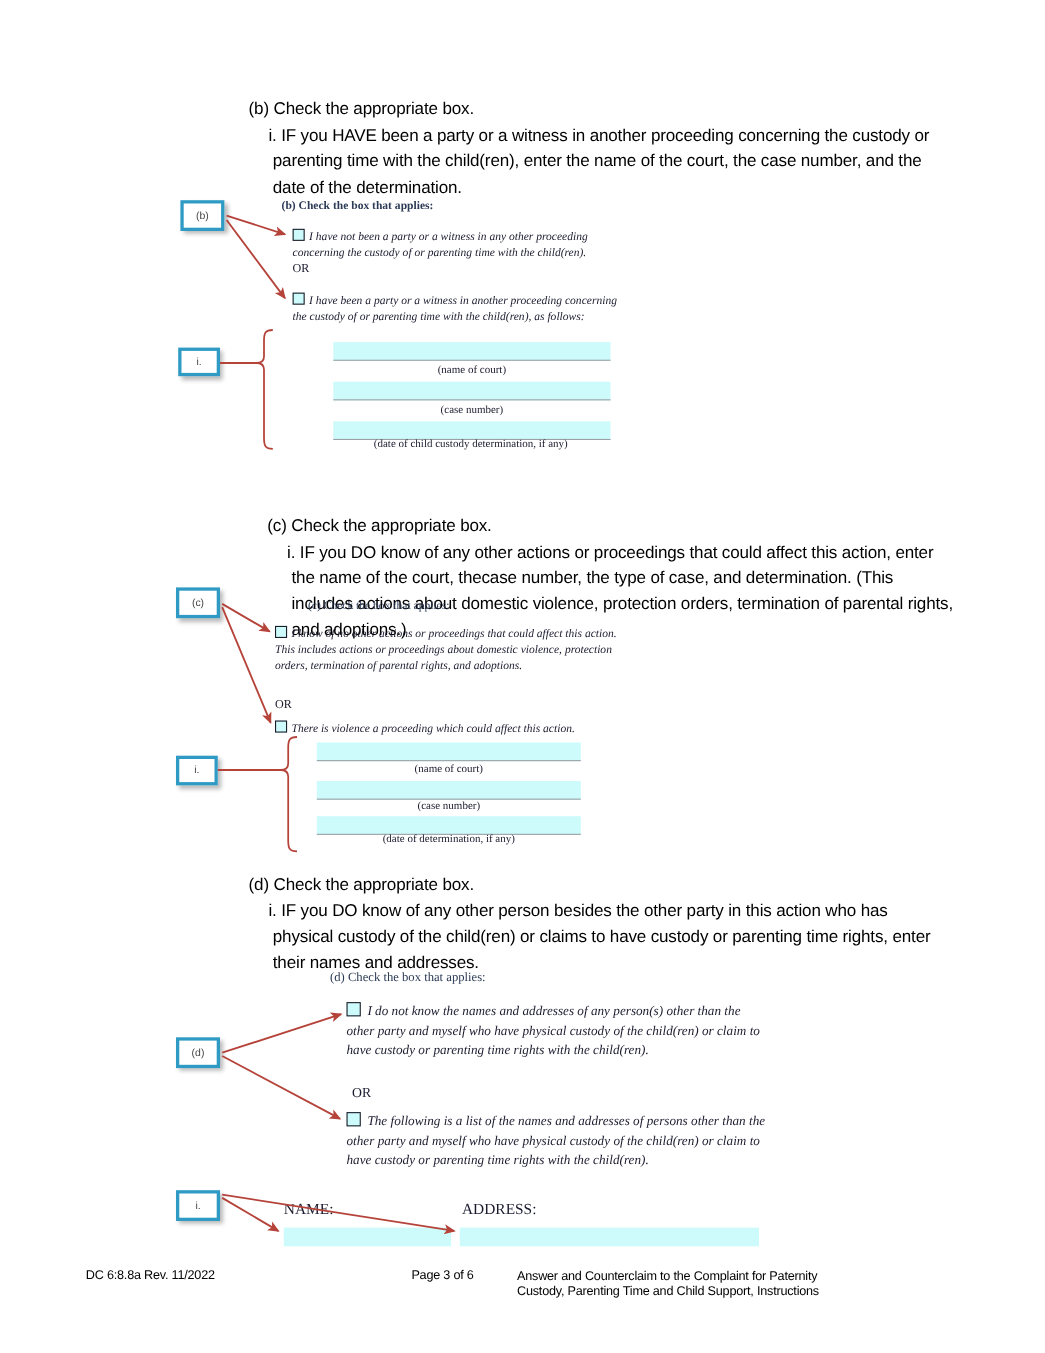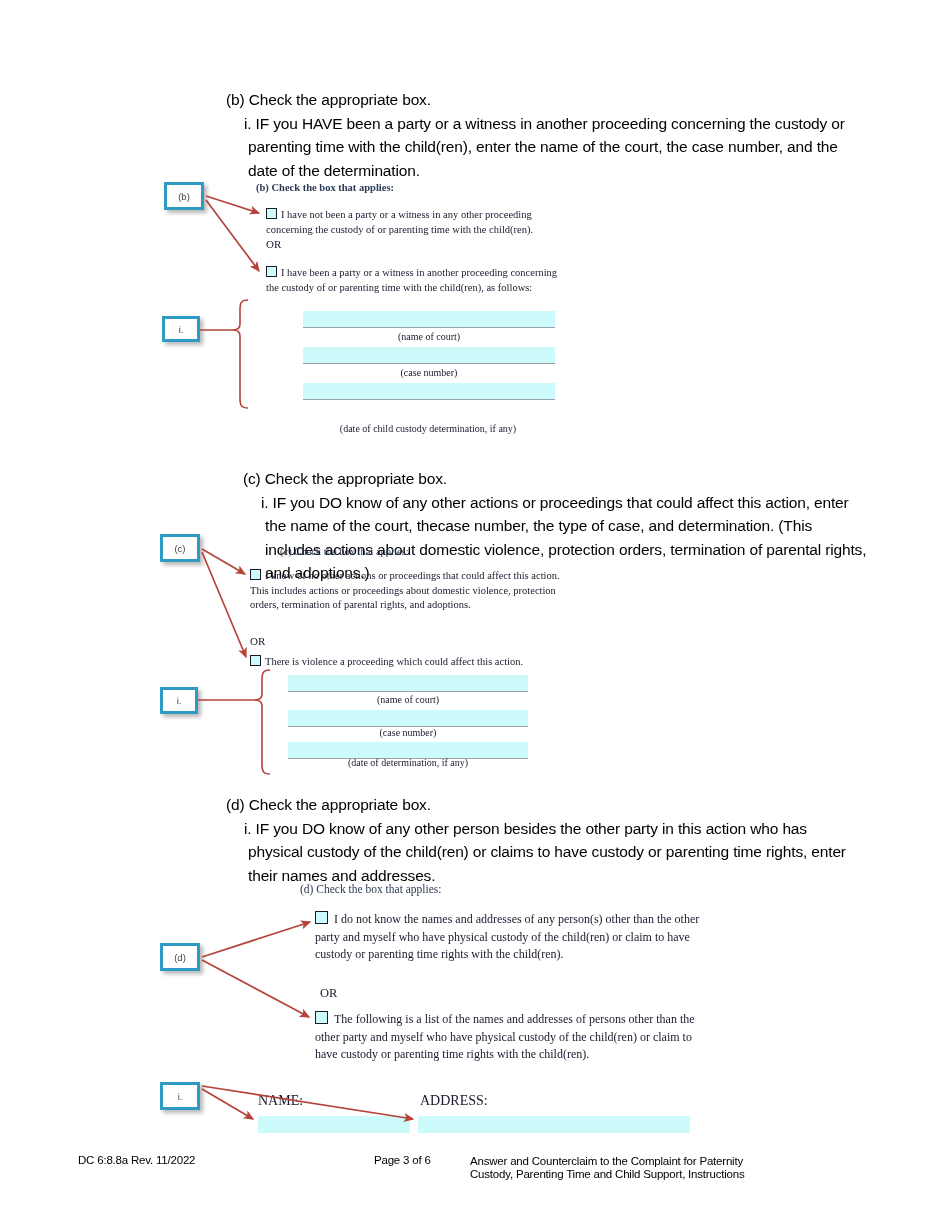--- a/index.html
+++ b/index.html
@@ -46,20 +46,21 @@
     font-size: 10.5px;
     color: #2b3a55;
     white-space: nowrap;
   }
   .opt-block {
     position: absolute;
     font-family: "Liberation Serif", serif;
     font-size: 10.5px;
     line-height: 14.6px;
     color: #1a1a2e;
+    font-style: italic;
   }
   .opt-block.big {
     font-size: 12px;
     line-height: 17.5px;
   }
   .cbox {
     display: inline-block;
     width: 9px;
     height: 9px;
     border: 1.3px solid #1c1c28;
@@ -170,21 +171,21 @@
     <span>i.</span>
   </div>
 
   <div class="field" style="left:303px; top:311px; width:252px; height:16px;"></div>
   <div class="fcap" style="left:303px; top:331px; width:252px;">(name of court)</div>
 
   <div class="field" style="left:303px; top:347px; width:252px; height:16px;"></div>
   <div class="fcap" style="left:303px; top:367px; width:252px;">(case number)</div>
 
   <div class="field" style="left:303px; top:383px; width:252px; height:16px;"></div>
-  <div class="fcap" style="left:278px; top:398px; width:300px;margin-top:25px;">(date of child custody determination, if any)</div>
+  <div class="fcap" style="left:278px; top:398px; width:300px;">(date of child custody determination, if any)</div>
 
   <div class="instr" style="left:226px; top:467px; width:625px;margin-left:17px;">
     <span class="lead">(c)  Check the appropriate box.</span>
     <span class="sub">i.  IF you DO know of any other actions or proceedings that could affect this action, enter the name of the court, thecase number, the type of case, and determination. (This includes actions about domestic violence, protection orders, termination of parental rights, and adoptions.)</span>
   </div>
 
   <div class="callout" style="left:160px; top:534px; width:40px; height:28px;">
     <span>(c)</span>
   </div>
 

